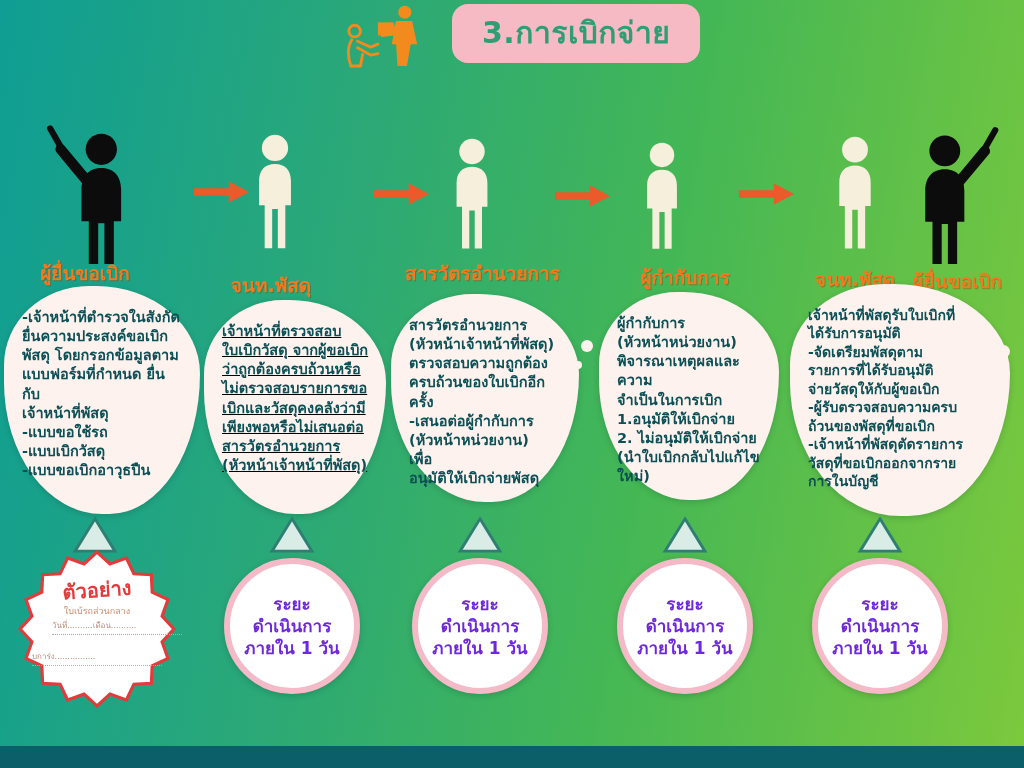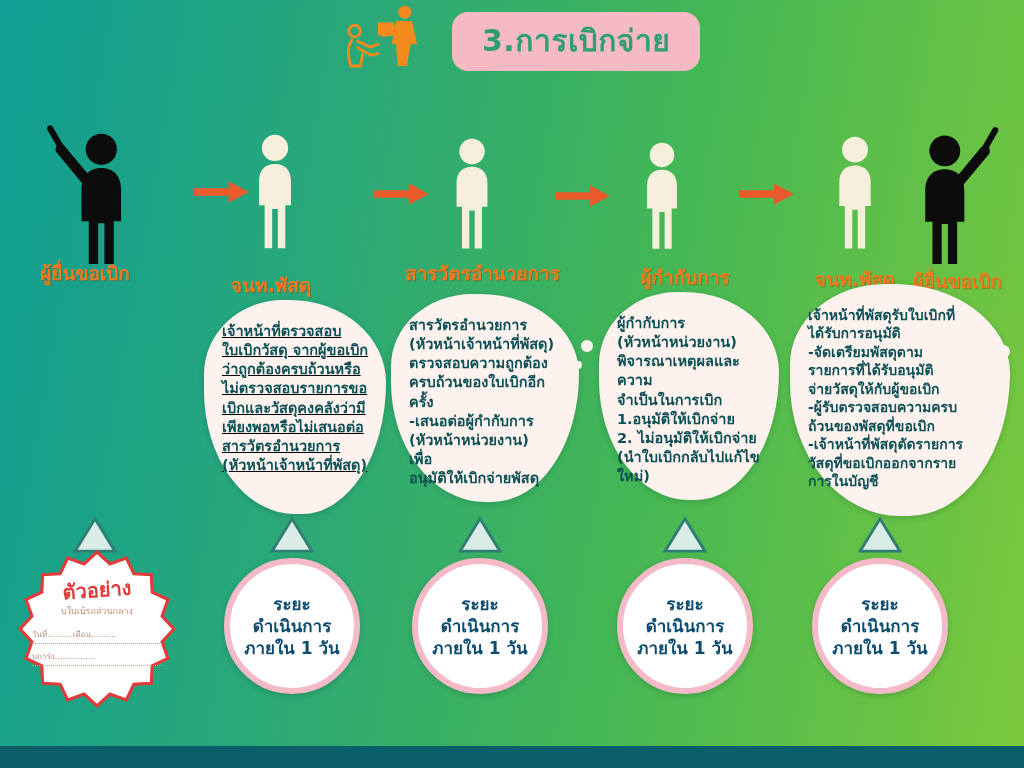--- a/index.html
+++ b/index.html
@@ -10,21 +10,21 @@
     position:relative; width:1024px; height:768px; overflow:hidden;
     background:linear-gradient(100deg,#0f9e94 0%,#2aa878 32%,#44b755 62%,#7cc93c 100%);
   }
   .footer-bar{
     position:absolute; left:0; bottom:0; width:100%; height:22px; background:#0a5f68;
   }
 
   
   .header-icon{ position:absolute; left:343px; top:2px; width:80px; height:82px; }
   .title-badge{
-    position:absolute; left:452px; top:12px;
+    position:absolute; left:452px; top:4px;
     background:#f6bac5; color:#2f9e74;
     font-size:30px; font-weight:bold;
     padding:5px 30px 7px; border-radius:16px;
     letter-spacing:.5px;
   }
 
   
   .figure{ position:absolute; }
   .figure svg{ width:100%; height:100%; }
   .mirror svg{ transform:scaleX(-1); }
@@ -58,41 +58,41 @@
   .tri svg{ width:100%; height:100%; }
 
   
   .circle{
     position:absolute; width:136px; height:136px;
     background:#ffffff; border:6px solid #f4bac8; border-radius:50%;
     display:flex; align-items:center; justify-content:center;
     box-shadow:0 2px 6px rgba(0,40,40,.2);
   }
   .circle-text{
-    color:#0c4a6e; font-weight:bold; font-size:17px; line-height:1.3;
+    color:#6d28d9; font-weight:bold; font-size:17px; line-height:1.3;
     text-align:center; white-space:pre-line;
   }
 
   
   .sample{ position:absolute; left:18px; top:550px; width:158px; height:158px; }
   .sample svg{ position:absolute; left:0; top:0; width:100%; height:100%; }
   .sample-watermark{
     position:absolute; left:0; top:24px; width:100%; text-align:center;
     color:#e23b3b; font-weight:bold; font-size:20px; transform:rotate(-4deg);
   }
   .sample-doc-title{
     position:absolute; left:0; top:54px; width:100%; text-align:center;
     color:#c98a6d; font-size:9px;
   }
   .sample-line{
     position:absolute; left:14px; width:130px;
     color:#b98b7a; font-size:8px; border-bottom:1px dotted #c9a28f;
     padding-bottom:2px;
   }
-  .sample-line.l1{ top:78px; }
+  .sample-line.l1{ top:69px;margin-left:20px; }
   .sample-line.l2{ top:100px; }
 </style>
 </head>
 <body>
 
 <div class="canvas">
 
   <div class="header-icon">
     <svg viewBox="0 0 110 95" fill="none" stroke="#f28a1e" stroke-width="4" stroke-linecap="round" stroke-linejoin="round">
       <circle cx="16" cy="40" r="8"></circle>
@@ -179,20 +179,31 @@
       </svg>
   </div>
 
   <div class="stage-label" style="left:10px; top:258px; width:150px;">ผู้ยื่นขอเบิก</div>
   <div class="stage-label" style="left:205px; top:270px; width:132px;">จนท.พัสดุ</div>
   <div class="stage-label" style="left:390px; top:258px; width:185px;">สารวัตรอำนวยการ</div>
   <div class="stage-label" style="left:614px; top:262px; width:142px;">ผู้กำกับการ</div>
   <div class="stage-label" style="left:794px; top:264px; width:122px;">จนท.พัสดุ</div>
   <div class="stage-label" style="left:893px; top:266px; width:128px;">ผู้ยื่นขอเบิก</div>
 
+  <div class="bubble" style="left:4px; top:286px; width:196px; min-height:228px;">
+    <div class="bubble-text">-เจ้าหน้าที่ตำรวจในสังกัด
+ยื่นความประสงค์ขอเบิก
+พัสดุ โดยกรอกข้อมูลตาม
+แบบฟอร์มที่กำหนด ยื่น
+กับ
+เจ้าหน้าที่พัสดุ
+-แบบขอใช้รถ
+-แบบเบิกวัสดุ
+-แบบขอเบิกอาวุธปืน</div>
+  </div>
   <div class="bubble" style="left:204px; top:300px; width:182px; min-height:214px;text-decoration:underline;">
     <div class="bubble-text">เจ้าหน้าที่ตรวจสอบ
 ใบเบิกวัสดุ จากผู้ขอเบิก
 ว่าถูกต้องครบถ้วนหรือ
 ไม่ตรวจสอบรายการขอ
 เบิกและวัสดุคงคลังว่ามี
 เพียงพอหรือไม่เสนอต่อ
 สารวัตรอำนวยการ
 (หัวหน้าเจ้าหน้าที่พัสดุ)</div>
   </div>
@@ -258,21 +269,21 @@
     <svg viewBox="0 0 48 40">
         <polygon points="24,3 45,37 3,37" fill="#d9ece6" stroke="#2f7e73" stroke-width="3"></polygon>
       </svg>
   </div>
 
   <div class="sample">
     <svg viewBox="0 0 150 150">
       <polygon fill="#ffffff" stroke="#e23b3b" stroke-width="3" points="148,75 136.8,87.3 142.4,102.9 127.4,110 126.6,126.6 110,127.4 102.9,142.4 87.3,136.8 75,148 62.7,136.8 47.1,142.4 40,127.4 23.4,126.6 22.6,110 7.6,102.9 13.2,87.3 2,75 13.2,62.7 7.6,47.1 22.6,40 23.4,23.4 40,22.6 47.1,7.6 62.7,13.2 75,2 87.3,13.2 102.9,7.6 110,22.6 126.6,23.4 127.4,40 142.4,47.1 136.8,62.7"></polygon>
     </svg>
     <div class="sample-watermark">ตัวอย่าง</div>
-    <div class="sample-doc-title">บใบเบ้รถส่วนกลาง</div>
+    <div class="sample-doc-title">ใบเบ้รถส่วนกลาง</div>
     <div class="sample-line l1">วันที่..........เดือน..........</div>
     <div class="sample-line l2">บการ่ง................</div>
   </div>
 
   <div class="circle" style="left:224px; top:558px;">
     <div class="circle-text">ระยะ
 ดำเนินการ
 ภายใน 1 วัน</div>
   </div>
   <div class="circle" style="left:412px; top:558px;">

